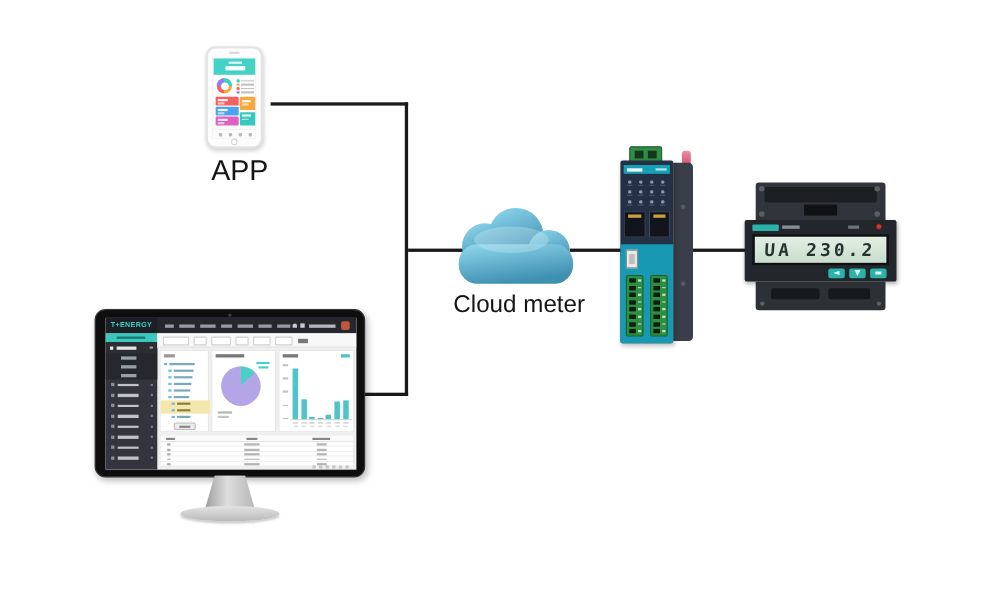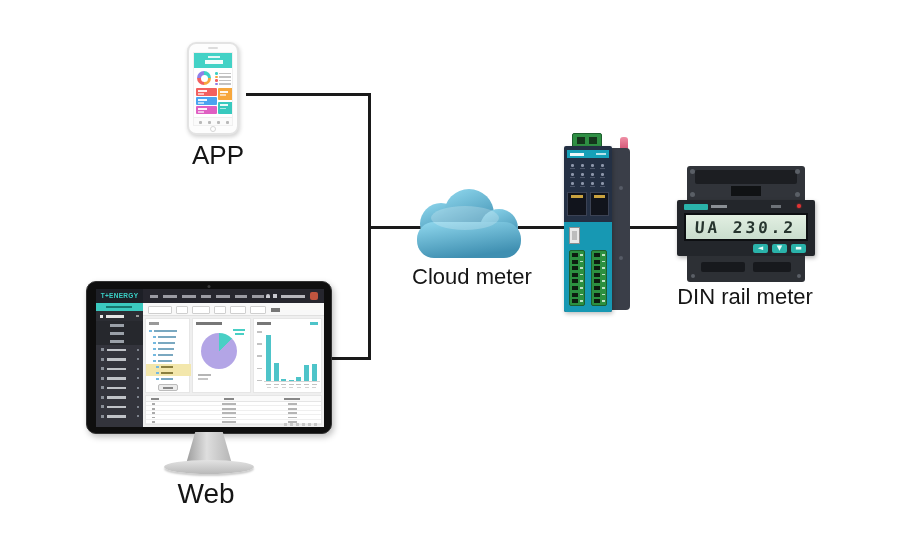--- a/index.html
+++ b/index.html
@@ -278,21 +278,20 @@
         <div class="mt-btn">▬</div>
       </div>
     </div>
     <div class="mt-bottom" id="mt-bottom">
         <div style="position: absolute; left: 14px; top: 6px; width: 44px; height: 10px; background: rgb(23, 25, 29); border-radius: 2px;"></div>
         <div style="position: absolute; left: 66px; top: 6px; width: 38px; height: 10px; background: rgb(23, 25, 29); border-radius: 2px;"></div>
         <div style="position: absolute; left: 4px; top: 18px; width: 4px; height: 4px; background: rgb(90, 95, 102); border-radius: 50%;"></div>
         <div style="position: absolute; left: 110px; top: 18px; width: 4px; height: 4px; background: rgb(90, 95, 102); border-radius: 50%;"></div>
       </div>
   </div>
-  <div class="lbl" style="left:664px;top:284px;width:162px;font-size:22px;">DIN rail meter</div>
 
   <div class="mon-bezel">
     <div class="mon-cam"></div>
     <div class="db" id="db-root">
       <div class="db-nav" id="db-nav">
         <div class="db-logo">T+ENERGY</div>
       <div style="position: absolute; left: 54px; top: 5.5px; width: 8px; height: 3.5px; background: rgb(154, 154, 162);"></div>
           <div style="position: absolute; left: 67px; top: 5.5px; width: 14px; height: 3.5px; background: rgb(154, 154, 162);"></div>
           <div style="position: absolute; left: 86px; top: 5.5px; width: 14px; height: 3.5px; background: rgb(154, 154, 162);"></div>
           <div style="position: absolute; left: 105px; top: 5.5px; width: 10px; height: 3.5px; background: rgb(154, 154, 162);"></div>
@@ -488,15 +487,14 @@
           <div style="position: absolute; left: 144px; top: 26.5px; width: 3px; height: 3px; background: rgb(200, 200, 200);"></div>
           <div style="position: absolute; left: 150px; top: 26.5px; width: 3px; height: 3px; background: rgb(200, 200, 200);"></div>
           <div style="position: absolute; left: 156px; top: 26.5px; width: 3px; height: 3px; background: rgb(200, 200, 200);"></div>
           <div style="position: absolute; left: 162px; top: 26.5px; width: 3px; height: 3px; background: rgb(200, 200, 200);"></div>
           <div style="position: absolute; left: 168px; top: 26.5px; width: 3px; height: 3px; background: rgb(200, 200, 200);"></div>
         </div>
     </div>
   </div>
   <div class="stand-neck"></div>
   <div class="stand-base"></div>
-  <div class="lbl" style="left:146px;top:478px;width:120px;font-size:28px;font-weight:500;">Web</div>
 
 </div>
 
 </body></html>

